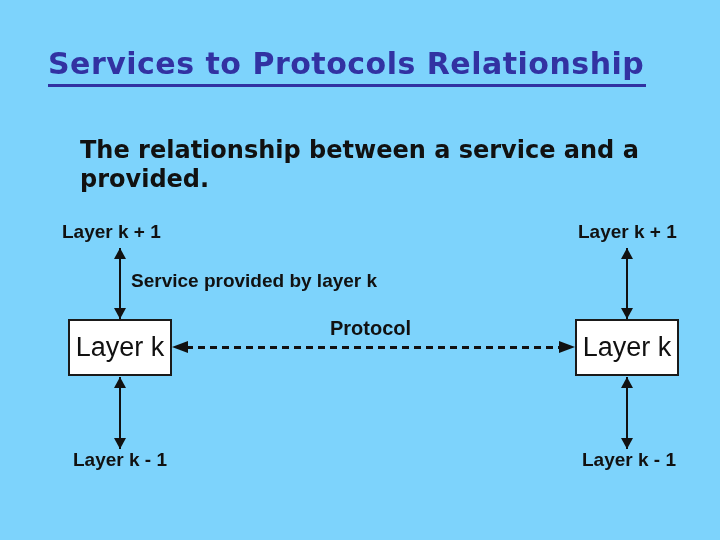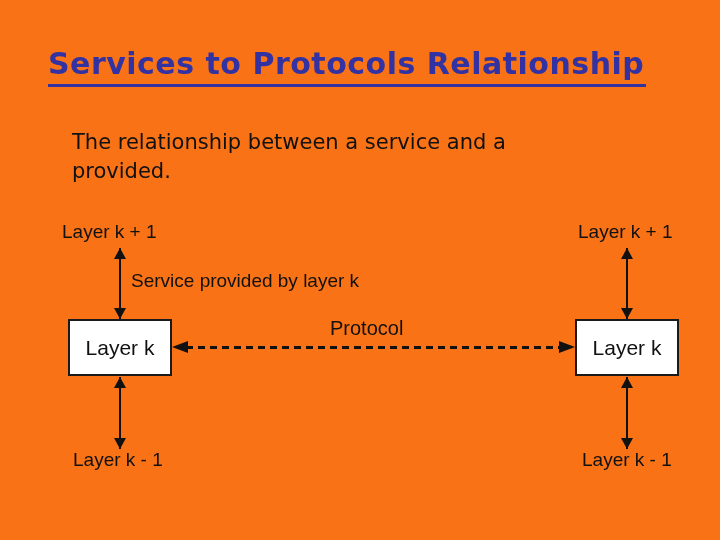--- a/index.html
+++ b/index.html
@@ -1,20 +1,20 @@
 <!DOCTYPE html>
 <html><head>
 <meta charset="utf-8">
 <style>
   html, body { margin: 0; padding: 0; background: #ffffff; }
   .slide {
     position: relative;
     width: 720px;
     height: 540px;
-    background: #f97316;
+    background: #7dd3fc;
     overflow: hidden;
     font-family: "Liberation Sans", sans-serif;
   }
   .title {
     position: absolute;
     left: 48px;
     top: 46px;
     margin: 0;
     font-family: "DejaVu Sans", sans-serif;
     font-size: 30px;
@@ -24,47 +24,48 @@
   }
   .title .title-text {
     display: inline-block;
     padding: 0 2px 3px 0;
     border-bottom: 3px solid #3232a2;
   }
   .subtitle {
     position: absolute;
     left: 72px;
     top: 128px;
-    margin: 0;
+    margin: 8px;
     font-family: "DejaVu Sans", sans-serif;
-    font-size: 21px;
-    font-weight: normal;
+    font-size: 24px;
+    font-weight: bold;
     line-height: 29px;
     color: #111111;
   }
   .diagram { position: absolute; left: 0; top: 0; width: 720px; height: 540px; }
   .dlabel {
     position: absolute;
     font-family: "Liberation Sans", sans-serif;
     font-size: 19px;
     color: #111111;
     white-space: nowrap;
+    font-weight: bold;
   }
   .layer-box {
     position: absolute;
     width: 104px;
     height: 57px;
     border: 2px solid #1a1a1a;
     box-sizing: border-box;
     background: #ffffff;
     display: flex;
     align-items: center;
     justify-content: center;
     font-family: "Liberation Sans", sans-serif;
-    font-size: 21px;
+    font-size: 27px;
     color: #111111;
     z-index: 2;
   }
   
   .varrow {
     position: absolute;
     width: 2px;
     background: #111111;
     z-index: 1;
   }

